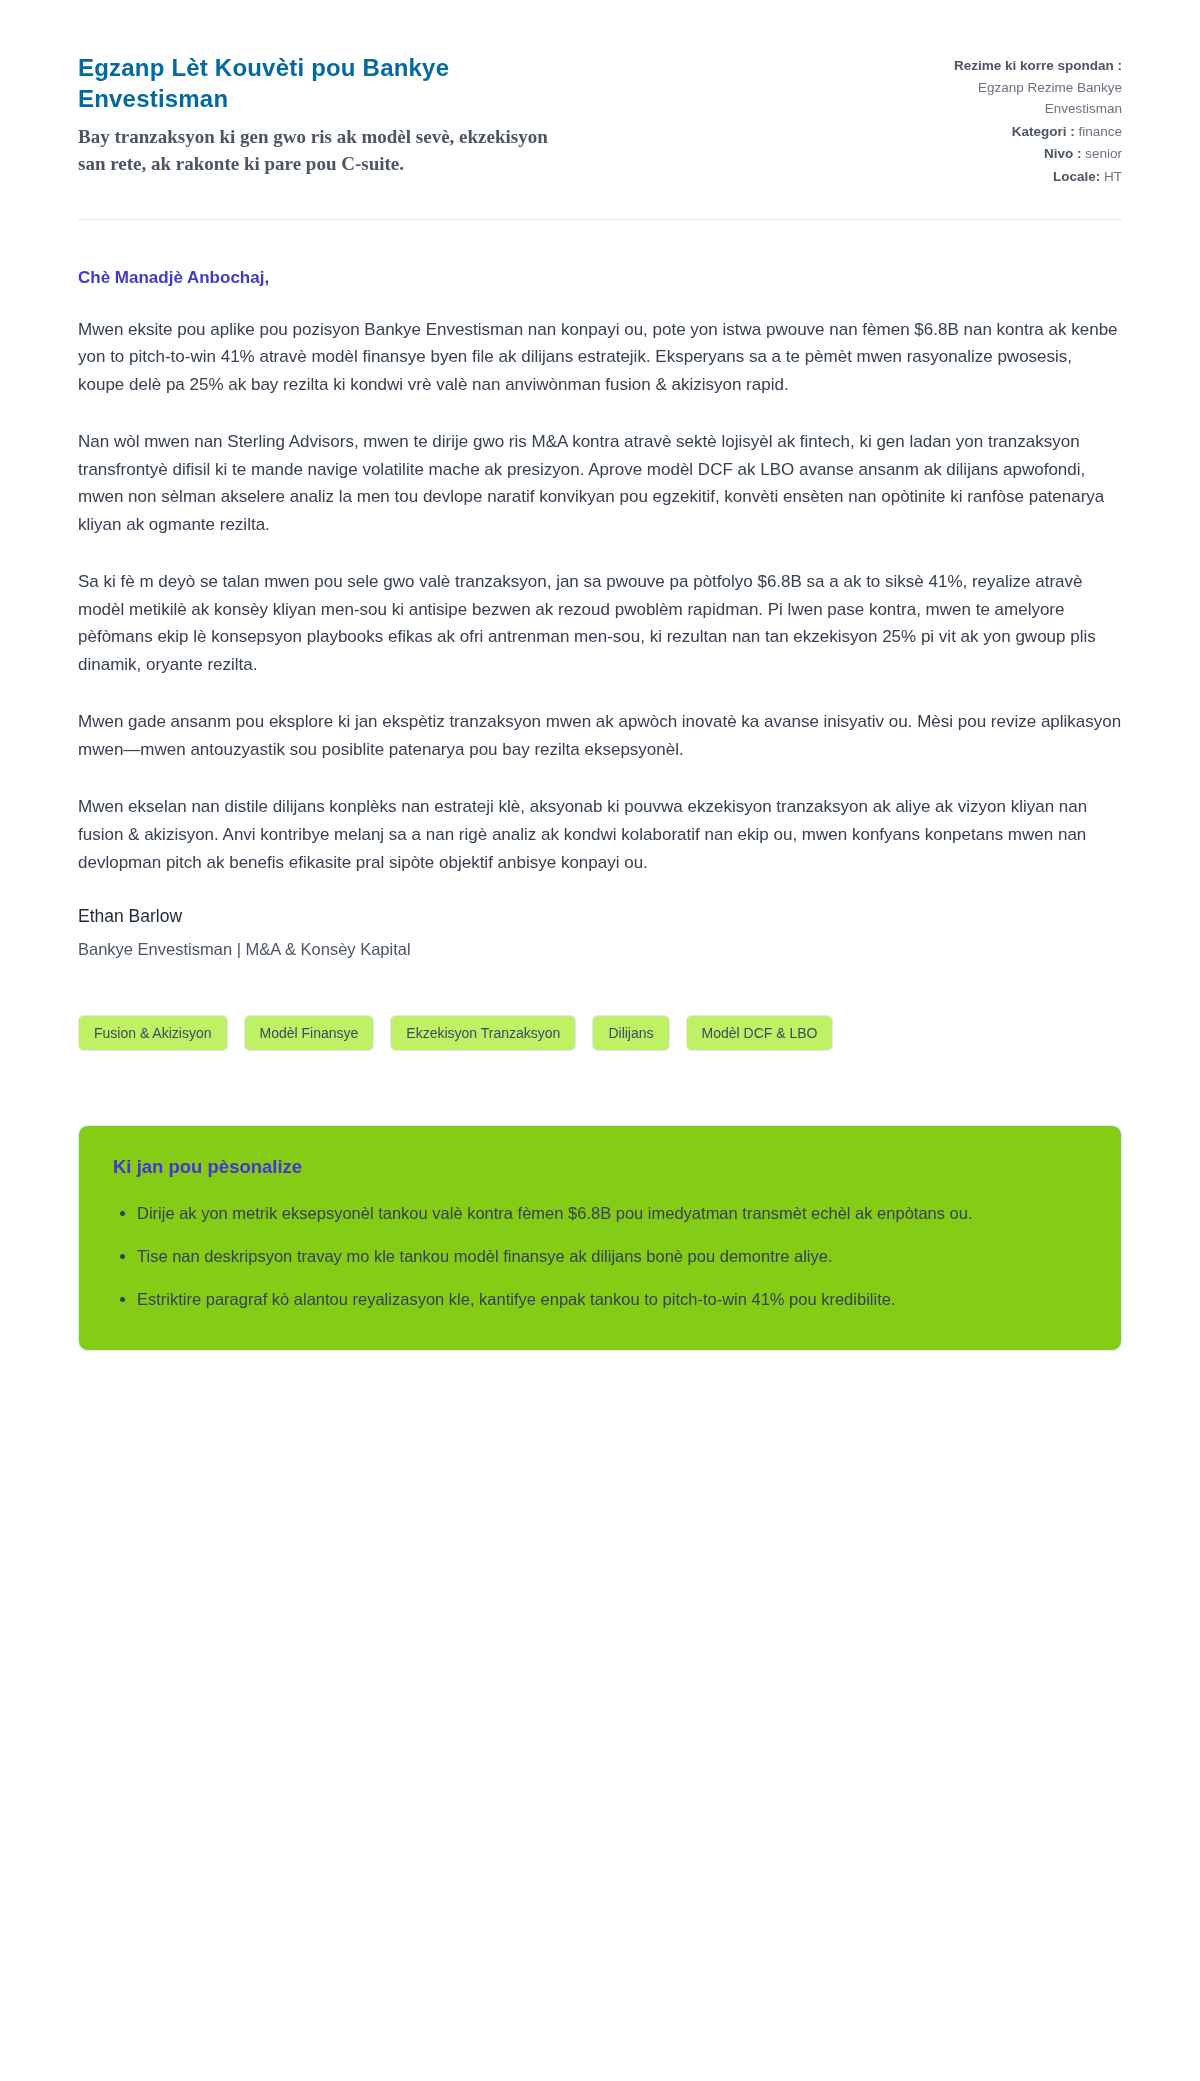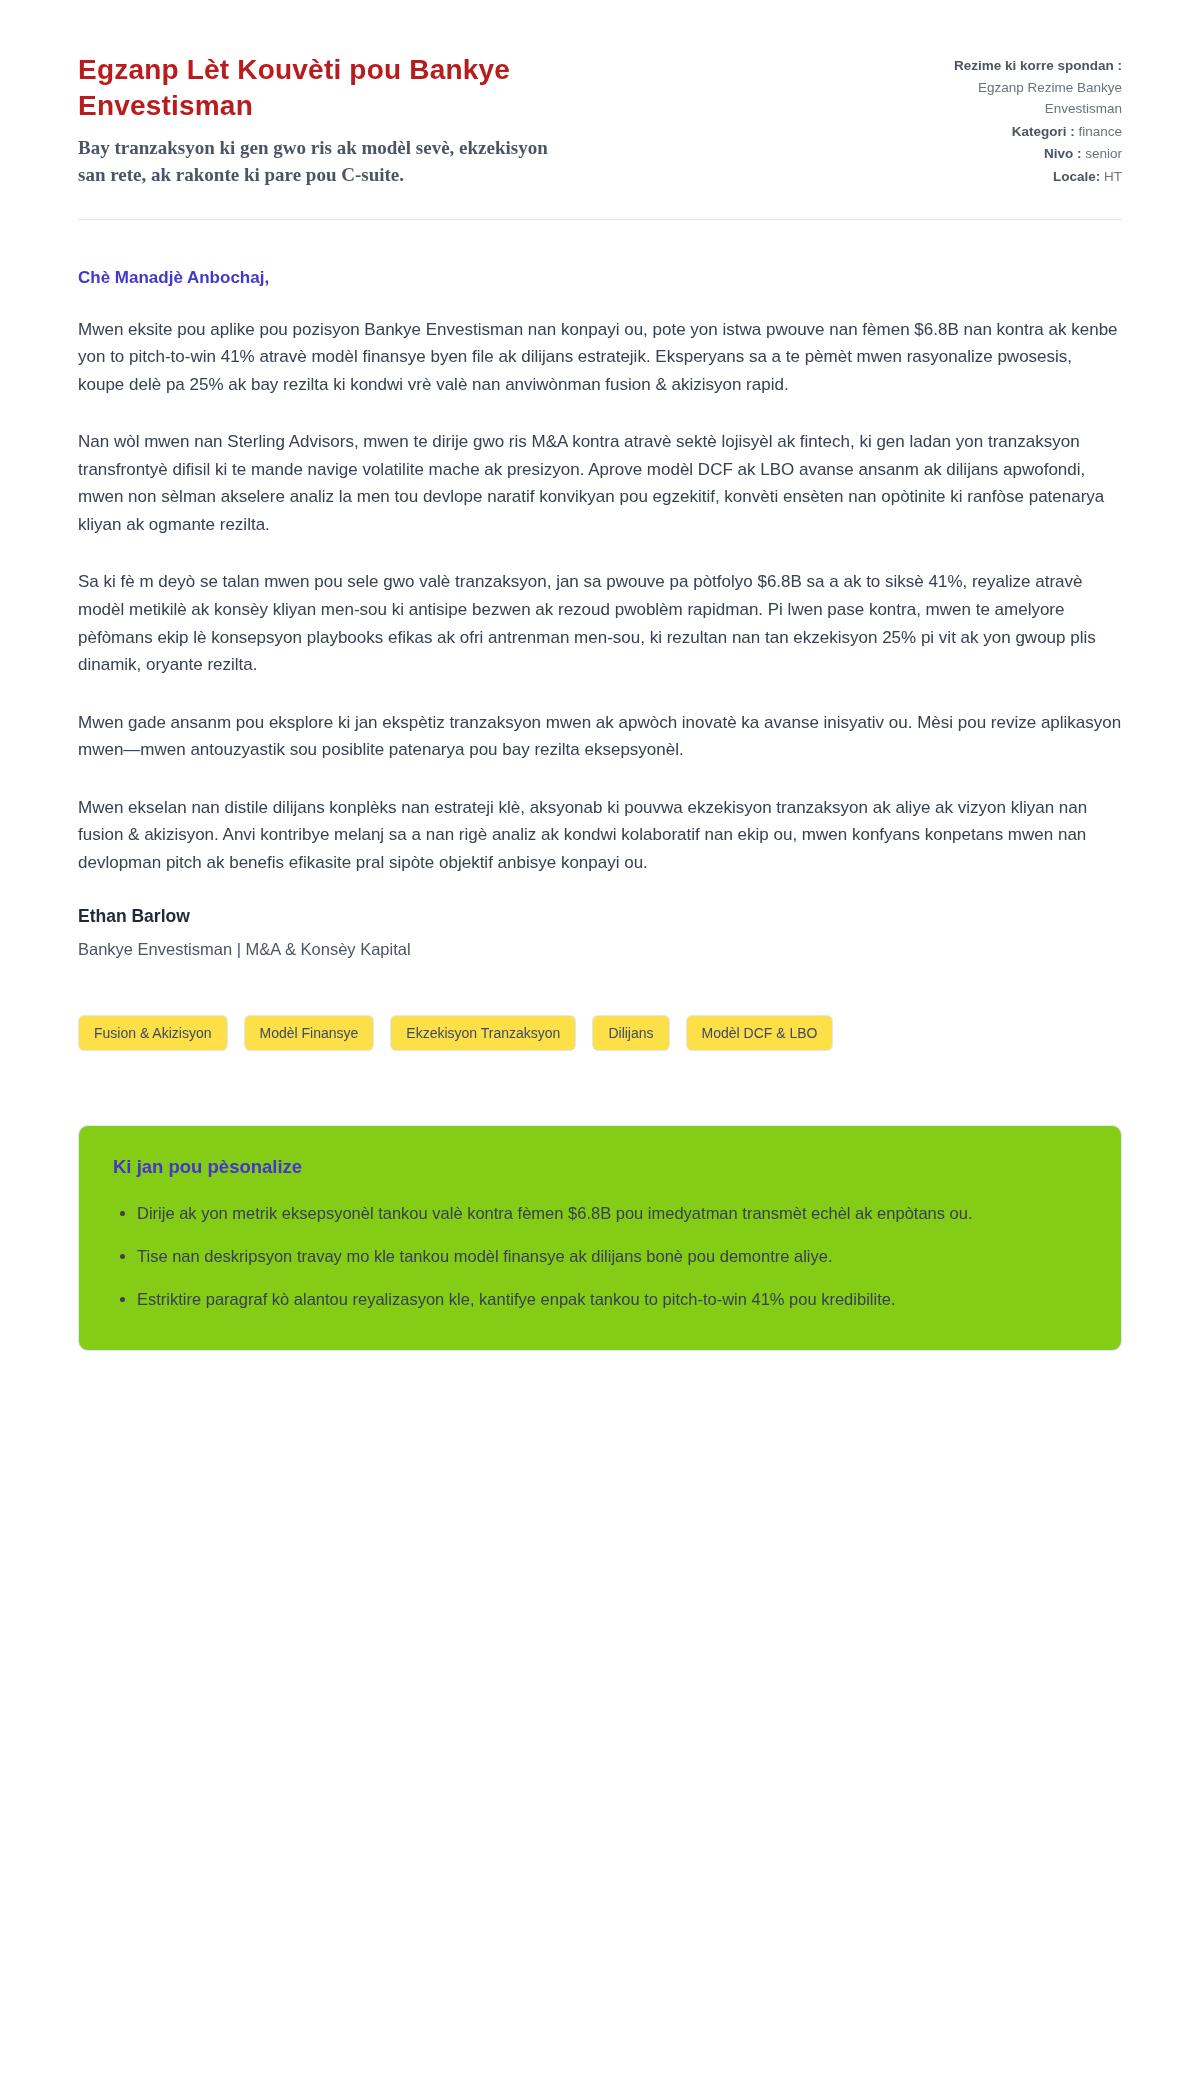--- a/index.html
+++ b/index.html
@@ -16,24 +16,24 @@
     margin: 0 auto;
     padding-top: 52px;
   }
   .header {
     display: flex;
     justify-content: space-between;
     align-items: flex-start;
   }
   .header-left { max-width: 470px; }
   .title {
-    font-size: 28px;
+    font-size: 24px;
     line-height: 1.3;
     font-weight: 700;
-    color: #b91c1c;
+    color: #0369a1;
     letter-spacing: 0.2px;
   }
   .subtitle {
     margin-top: 10px;
     font-size: 19px;
     line-height: 1.42;
     font-weight: 700;
     color: #4b5563;
     font-family: Liberation Serif, serif;
   }
@@ -58,38 +58,38 @@
     font-size: 17px;
     margin-bottom: 28px;
   }
   .para {
     font-size: 17px;
     line-height: 1.62;
     margin-bottom: 30px;
     color: #374151;
   }
   .sig-name {
-    font-weight: 700;
+    font-weight: 400;
     font-size: 17.5px;
     color: #1f2937;
   }
   .sig-role {
     margin-top: 13px;
     font-size: 16.5px;
     color: #4b5563;
   }
   .tags {
     display: flex;
     flex-wrap: wrap;
     gap: 16px;
     margin-top: 56px;
   }
   .tag {
     display: inline-block;
-    background: #fde047;
+    background: #bef264;
     border: 1px solid #e2e6f5;
     border-radius: 6px;
     padding: 9px 15px;
     font-size: 14px;
     color: #3f4a63;
     white-space: nowrap;
   }
   .tips {
     margin-top: 74px;
     background: #84cc16;

